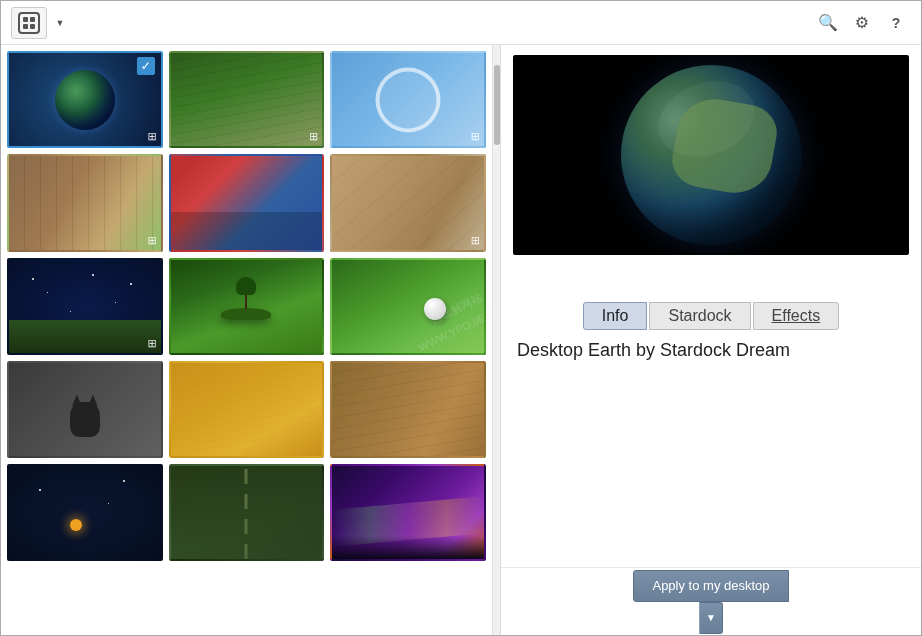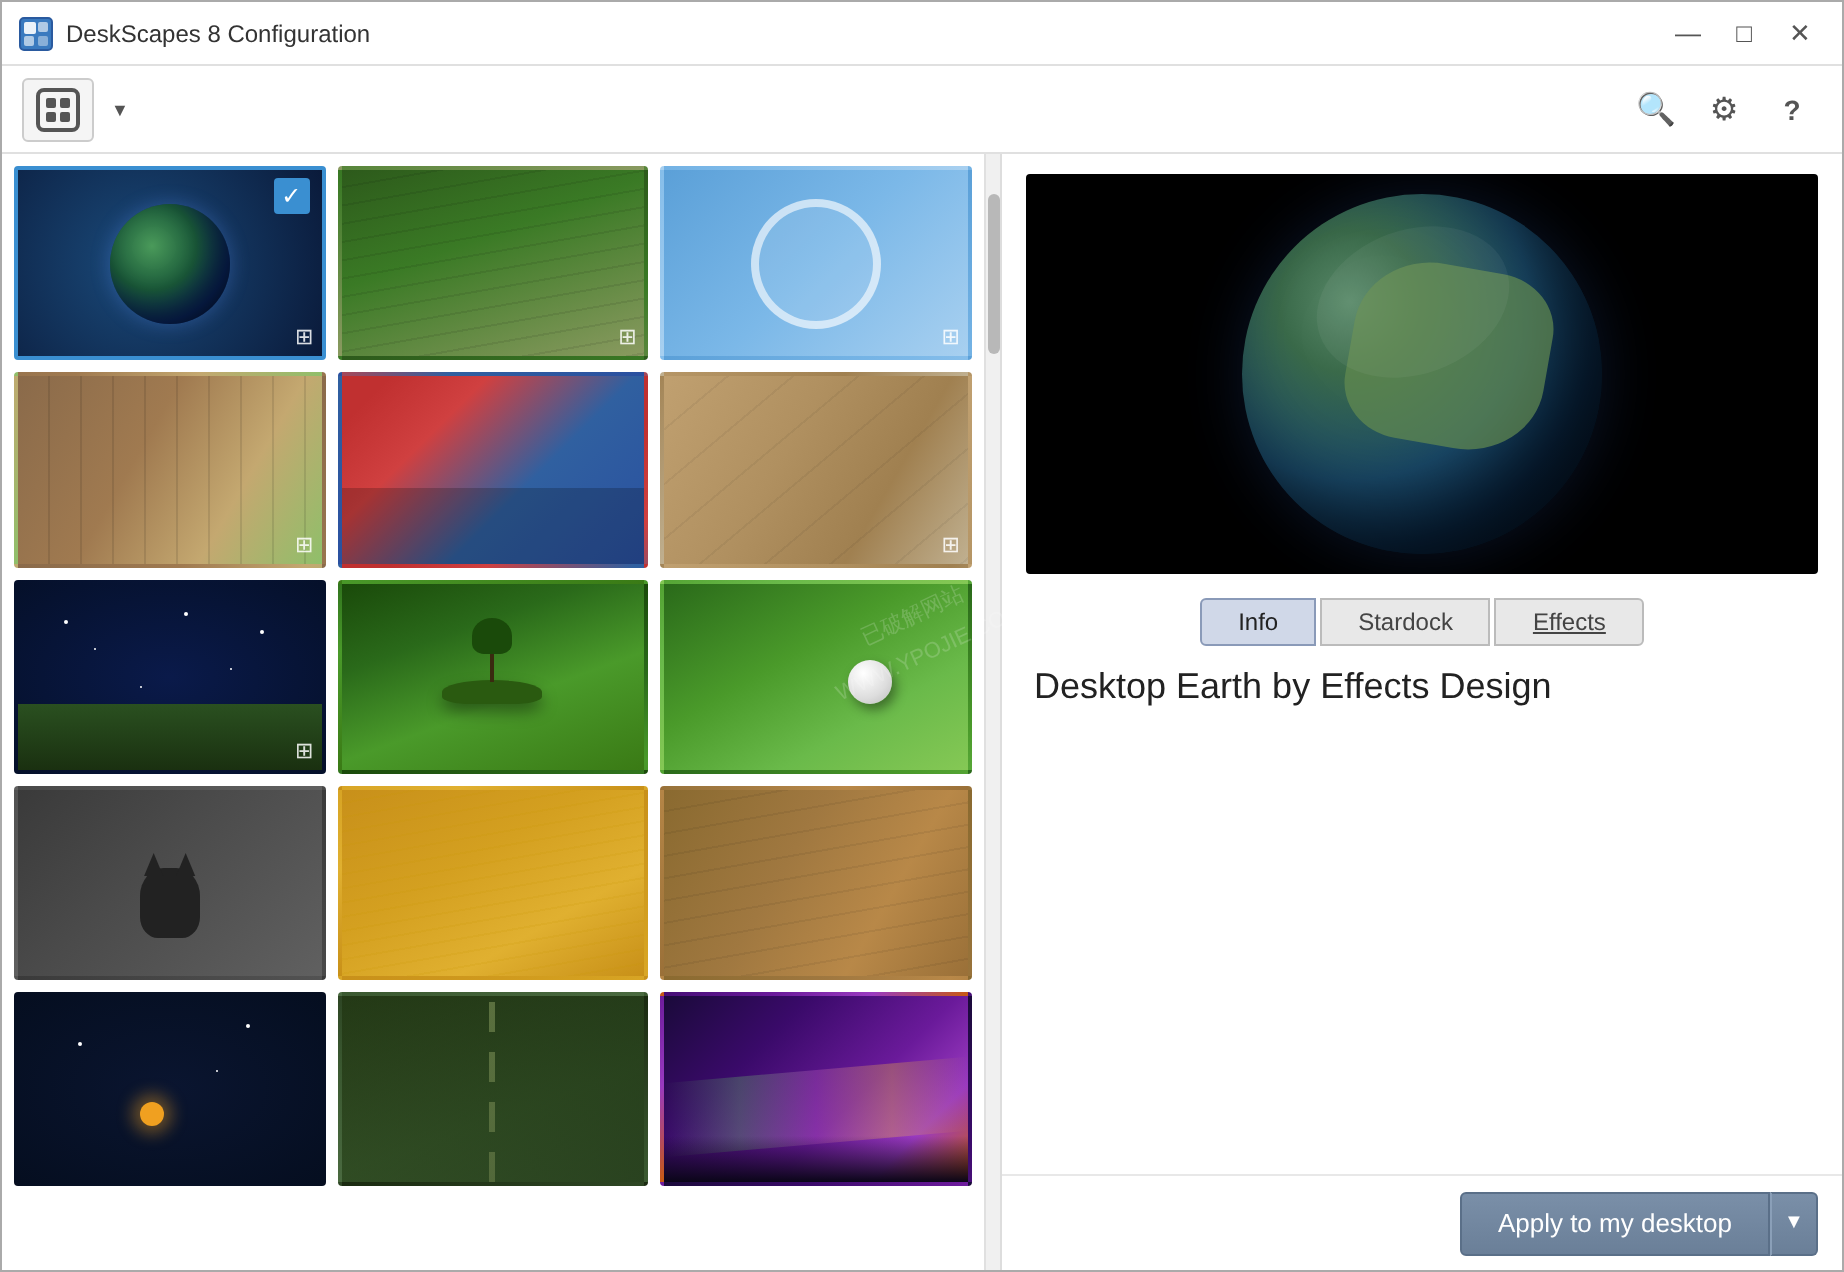--- a/index.html
+++ b/index.html
@@ -373,23 +373,24 @@
       display: flex;
       justify-content: center;
       gap: 2px;
       margin: 4px 12px 10px 12px;
     }
     .tab-btn {
       padding: 4px 18px;
       border: 1px solid #bbb;
       background: #e8e8e8;
       cursor: pointer;
-      font-size: 12px;
+      font-size: 16px;
       color: #444;
       border-radius: 0;
+      margin-top: 35px;
     }
     .tab-btn:first-child { border-radius: 3px 0 0 3px; }
     .tab-btn:last-child { border-radius: 0 3px 3px 0; text-decoration: underline; }
     .tab-btn.active {
       background: #d0d8e8;
       border-color: #8a9ab8;
       color: #222;
     }
 
     .info-section {
@@ -402,27 +403,28 @@
       color: #222;
       margin-bottom: 10px;
     }
     .dream-description {
       font-size: 12px;
       color: #555;
       line-height: 1.6;
     }
 
     .bottom-bar {
-      height: 48px;
-      display: flex;
-      align-items: center;
-      justify-content: flex-end;
+      height: 68px;
+      display: flex;
+      align-items: center;
+      justify-content: center;
       padding: 0 12px;
       border-top: 1px solid #e8e8e8;
       gap: 0;
+      flex-direction: column;
     }
     .apply-btn {
       height: 32px;
       padding: 0 18px;
       background: linear-gradient(180deg, #7a8fa8 0%, #6a7f98 100%);
       border: 1px solid #5a6f88;
       color: #fff;
       font-size: 13px;
       cursor: pointer;
       border-radius: 3px 0 0 3px;
@@ -521,36 +523,20 @@
       z-index: 100;
       text-align: center;
       line-height: 1.8;
     }
   </style>
 </head>
 <body>
 
 <div class="window">
 
-  <div class="titlebar">
-
-    <svg width="18" height="18" viewBox="0 0 18 18" style="margin-right:6px;">
-      <rect x="1" y="1" width="16" height="16" rx="2" fill="#3a7abf" stroke="#2a5a9f" stroke-width="1"></rect>
-      <rect x="3" y="3" width="6" height="6" rx="1" fill="white" opacity="0.9"></rect>
-      <rect x="10" y="3" width="5" height="5" rx="1" fill="white" opacity="0.6"></rect>
-      <rect x="3" y="10" width="5" height="5" rx="1" fill="white" opacity="0.6"></rect>
-      <rect x="10" y="10" width="5" height="5" rx="1" fill="white" opacity="0.4"></rect>
-    </svg>
-    <span class="titlebar-title">DeskScapes 8 Configuration</span>
-    <div class="titlebar-controls">
-      <button class="titlebar-btn">—</button>
-      <button class="titlebar-btn">□</button>
-      <button class="titlebar-btn close">✕</button>
-    </div>
-  </div>
 
   <div class="toolbar">
     <div class="toolbar-left">
       <div class="toolbar-logo-btn">
         <div class="toolbar-logo-inner">
           <svg width="14" height="14" viewBox="0 0 14 14">
             <rect x="1" y="1" width="5" height="5" rx="1" fill="#555"></rect>
             <rect x="8" y="1" width="5" height="5" rx="1" fill="#555"></rect>
             <rect x="1" y="8" width="5" height="5" rx="1" fill="#555"></rect>
             <rect x="8" y="8" width="5" height="5" rx="1" fill="#555"></rect>
@@ -675,21 +661,21 @@
         </div>
       </div>
 
       <div class="tab-bar">
         <button class="tab-btn active">Info</button>
         <button class="tab-btn">Stardock</button>
         <button class="tab-btn">Effects</button>
       </div>
 
       <div class="info-section">
-        <div class="dream-title">Desktop Earth by Effects Design</div>
+        <div class="dream-title">Desktop Earth by Stardock Dream</div>
       </div>
 
       <div class="bottom-bar">
         <button class="apply-btn">Apply to my desktop</button>
         <button class="apply-dropdown">
           <span>▼</span>
         </button>
       </div>
 
     </div>

